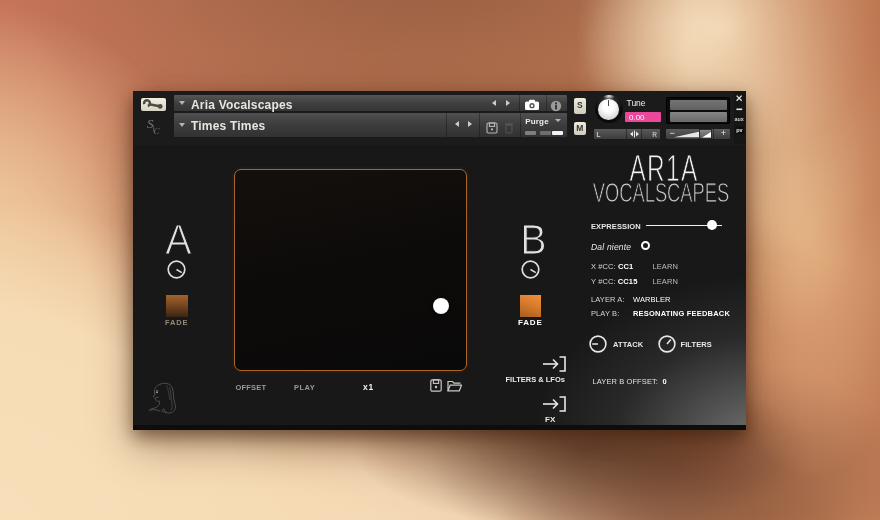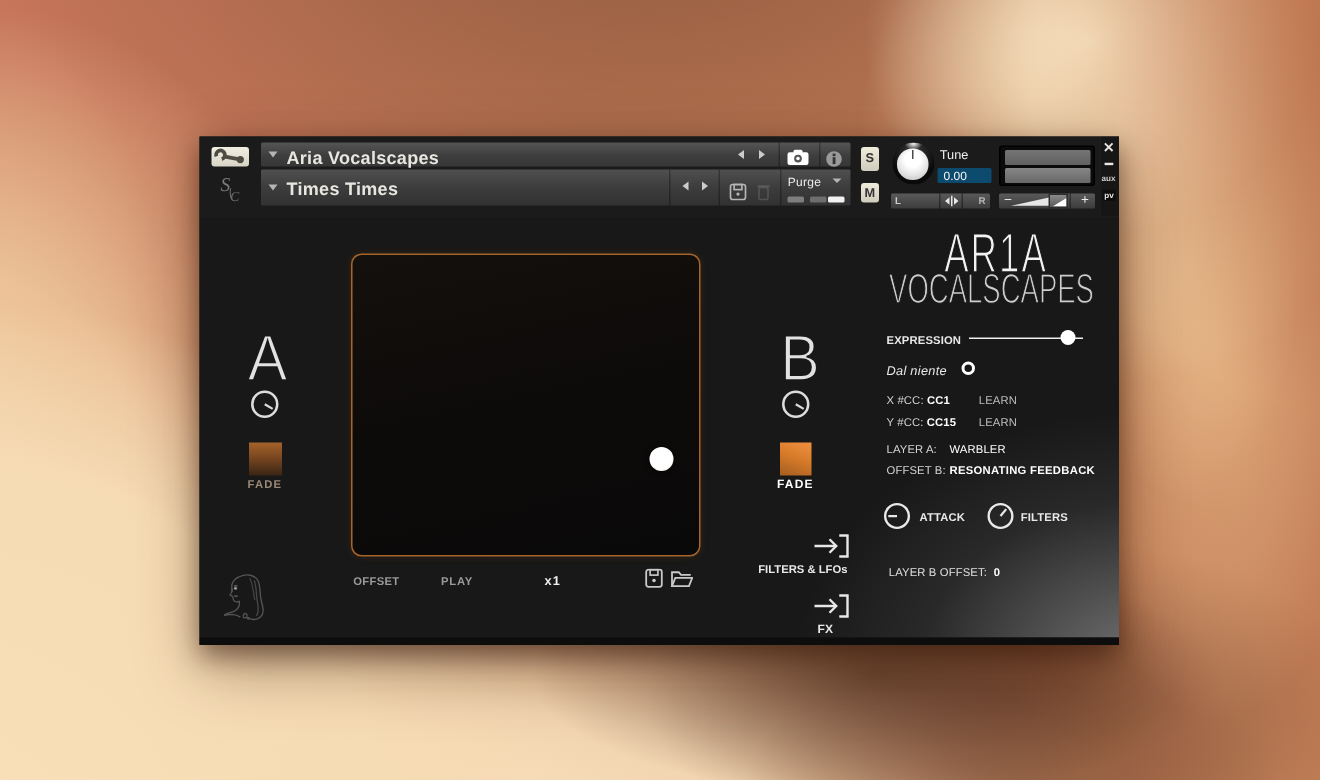--- a/index.html
+++ b/index.html
@@ -122,37 +122,37 @@
           <circle cx="6" cy="7.4" r="1.1" fill="#ccc"></circle>
         </svg>
       </div>
       <div class="abs" style="left:330px;top:8.5px;opacity:.3;">
         <svg width="10" height="12" viewBox="0 0 10 12">
           <rect x="2" y="3" width="6" height="8" rx="1" fill="none" stroke="#999" stroke-width="1"></rect>
           <rect x="1" y="1.5" width="8" height="1.4" fill="#999"></rect>
         </svg>
       </div>
       <div class="sep" style="left:346px;"></div>
-      <div class="abs" style="left:351.2px;top:3.5px;color:#ececec;font-size:8px;font-weight:normal;letter-spacing:.2px;">Purge</div>
+      <div class="abs" style="left:351.2px;top:3.5px;color:#ececec;font-size:8px;font-weight:bold;letter-spacing:.2px;">Purge</div>
       <div class="abs caret" style="left:381px;top:6px;border-left-width:3px;border-right-width:3px;border-top-width:3.5px;"></div>
       <div class="seg" style="left:351.2px;top:17.6px;width:11px;background:#7e7e7e;"></div>
       <div class="seg" style="left:365.5px;top:17.6px;width:11px;background:#6e6e6e;"></div>
       <div class="seg" style="left:378.4px;top:17.6px;width:11px;background:#f2f2f2;"></div>
     </div>
 
     <div class="smbtn" style="left:440.6px;top:7.7px;height:15.4px;line-height:15.4px;">S</div>
     <div class="smbtn" style="left:440.6px;top:31.3px;height:13.7px;line-height:13.7px;">M</div>
 
     <div class="knob">
       <div class="knobface"></div>
       <div class="abs" style="left:13.2px;top:5px;width:1.8px;height:5.5px;background:#4a4a4a;"></div>
     </div>
 
     <div class="abs" style="left:493.5px;top:7.5px;color:#f0f0f0;font-size:8.5px;">Tune</div>
-    <div class="abs" style="left:491.5px;top:21.3px;width:36px;height:10.5px;background:#0c4a6e;border-radius:1px;">
+    <div class="abs" style="left:491.5px;top:21.3px;width:36px;height:10.5px;background:#ec4899;border-radius:1px;">
       <div class="abs" style="left:4.5px;top:1.2px;color:#fafafa;font-size:8px;">0.00</div>
     </div>
     <div class="meterbox">
       <div class="mbar" style="top:2.5px;background:linear-gradient(#747474,#616161);"></div>
       <div class="mbar" style="top:14px;background:linear-gradient(#868686,#686868);"></div>
     </div>
 
     <div class="panrow">
       <div class="abs" style="left:3px;top:2px;color:#ccc;font-size:6.5px;font-weight:bold;">L</div>
       <div class="sep" style="left:32px;background:rgba(0,0,0,.4);"></div>
@@ -249,21 +249,21 @@
   <div class="abs" style="left:512.5px;top:134.2px;width:76px;height:1.6px;background:#efefef;"></div>
   <div class="abs" style="left:574px;top:129.7px;width:10px;height:10px;border-radius:50%;background:#fff;"></div>
   <div class="ctl" style="left:458px;top:151px;font-style:italic;font-size:8.5px;letter-spacing:.2px;">Dal niente</div>
   <div class="abs" style="left:507.5px;top:150.3px;width:9px;height:9px;border-radius:50%;border:2.2px solid #fff;box-sizing:border-box;"></div>
   <div class="ctl" style="left:458px;top:171px;color:#d5d5d5;">X #CC: <b style="color:#fff;">CC1</b></div>
   <div class="ctl" style="left:519.5px;top:171px;color:#bdbdbd;">LEARN</div>
   <div class="ctl" style="left:458px;top:186px;color:#d5d5d5;">Y #CC: <b style="color:#fff;">CC15</b></div>
   <div class="ctl" style="left:519.5px;top:186px;color:#bdbdbd;">LEARN</div>
   <div class="ctl" style="left:458px;top:204px;color:#d5d5d5;">LAYER A:</div>
   <div class="ctl" style="left:500px;top:204px;color:#fff;font-weight:normal;">WARBLER</div>
-  <div class="ctl" style="left:458px;top:218px;color:#d5d5d5;">OFFSET B:</div>
+  <div class="ctl" style="left:458px;top:218px;color:#d5d5d5;">PLAY B:</div>
   <div class="ctl" style="left:500px;top:218px;color:#fff;font-weight:bold;letter-spacing:.2px;">RESONATING FEEDBACK</div>
   <svg class="abs" style="left:456px;top:244px;" width="18" height="18" viewBox="0 0 18 18">
     <circle cx="9" cy="9" r="7.9" fill="none" stroke="#e8e8e8" stroke-width="1.6"></circle>
     <line x1="9" y1="9" x2="3.2" y2="9" stroke="#e8e8e8" stroke-width="1.5"></line>
   </svg>
   <div class="ctl" style="left:480px;top:249.5px;font-weight:bold;">ATTACK</div>
   <svg class="abs" style="left:525px;top:244px;" width="18" height="18" viewBox="0 0 18 18">
     <circle cx="9" cy="9" r="7.9" fill="none" stroke="#e8e8e8" stroke-width="1.6"></circle>
     <line x1="9" y1="9" x2="12.8" y2="4.4" stroke="#e8e8e8" stroke-width="1.5"></line>
   </svg>

